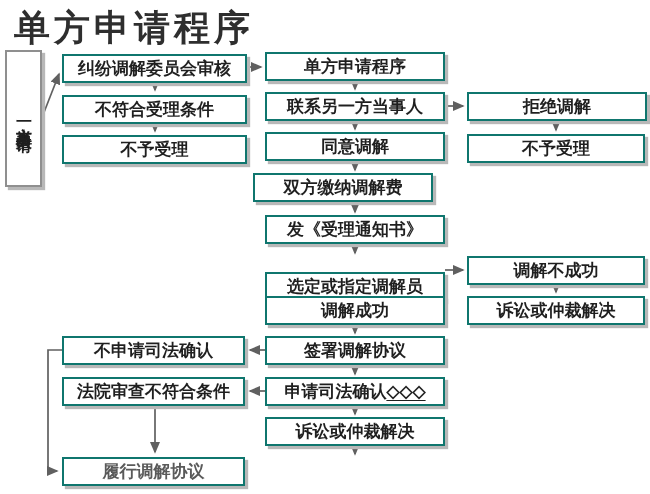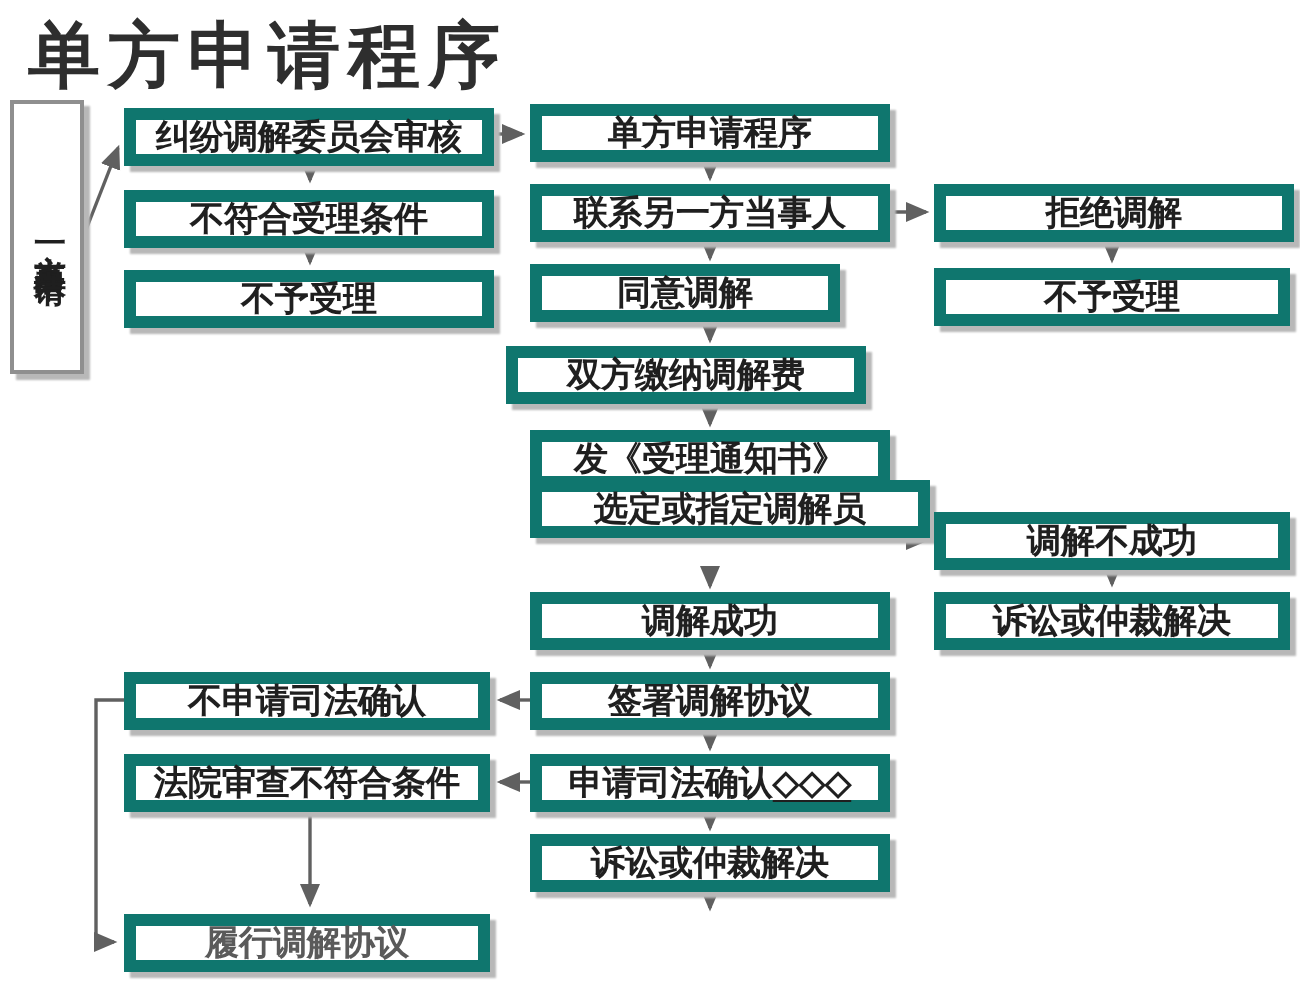--- a/index.html
+++ b/index.html
@@ -8,21 +8,21 @@
     overflow:hidden; font-family:"Liberation Sans", sans-serif;
   }
   #title {
     position:absolute; left:14px; top:4px; width:300px;
     font-family:"Liberation Serif", "DejaVu Serif", serif;
     font-size:36px; font-weight:bold; letter-spacing:4px; color:#2e2e2e;
   }
   #connectors { position:absolute; left:0; top:0; width:650px; height:494px; }
   .node {
     position:absolute; height:29px; box-sizing:border-box;
-    background:#ffffff; border:6px solid #0f766e;
+    background:#ffffff; border:2px solid #0f766e;
     box-shadow:3px 3px 1px #b8b8b8;
     display:flex; align-items:center; justify-content:center;
     font-size:17px; color:#1f1f1f; white-space:nowrap;
   }
   .sans { font-family:"Liberation Sans", sans-serif; font-weight:bold; }
   .kai  { font-family:"Liberation Serif", "DejaVu Serif", serif; font-weight:700; }
   .muted { color:#5a5a5a; }
   .vnode {
     position:absolute; left:5px; top:50px; width:37px; height:137px;
     box-sizing:border-box; background:#ffffff; border:2px solid #8f8f8f;
@@ -74,24 +74,24 @@
   </svg>
 
   <div class="vnode">一方当事人申请</div>
 
   <div class="node sans" style="left:62px;top:54px;width:185px">纠纷调解委员会审核</div>
   <div class="node kai" style="left:62px;top:95px;width:185px">不符合受理条件</div>
   <div class="node kai" style="left:62px;top:135px;width:185px">不予受理</div>
 
   <div class="node sans" style="left:265px;top:52px;width:180px">单方申请程序</div>
   <div class="node sans" style="left:265px;top:92px;width:180px">联系另一方当事人</div>
-  <div class="node sans" style="left:265px;top:132px;width:155px">同意调解</div>
+  <div class="node sans" style="left:265px;top:132px;width:180px">同意调解</div>
   <div class="node sans" style="left:253px;top:173px;width:180px">双方缴纳调解费</div>
   <div class="node sans" style="left:265px;top:215px;width:180px">发《受理通知书》</div>
-  <div class="node sans" style="left:265px;top:240px;width:200px">选定或指定调解员</div>
+  <div class="node sans" style="left:265px;top:272px;width:180px">选定或指定调解员</div>
   <div class="node sans" style="left:265px;top:296px;width:180px">调解成功</div>
   <div class="node sans" style="left:265px;top:336px;width:180px">签署调解协议</div>
   <div class="node sans" style="left:265px;top:377px;width:180px">
     <span>申请司法确认</span>
       <span class="u">◇◇◇</span>
   </div>
   <div class="node sans" style="left:265px;top:417px;width:180px">诉讼或仲裁解决</div>
 
   <div class="node kai" style="left:467px;top:92px;width:180px">拒绝调解</div>
   <div class="node kai" style="left:467px;top:134px;width:178px">不予受理</div>

